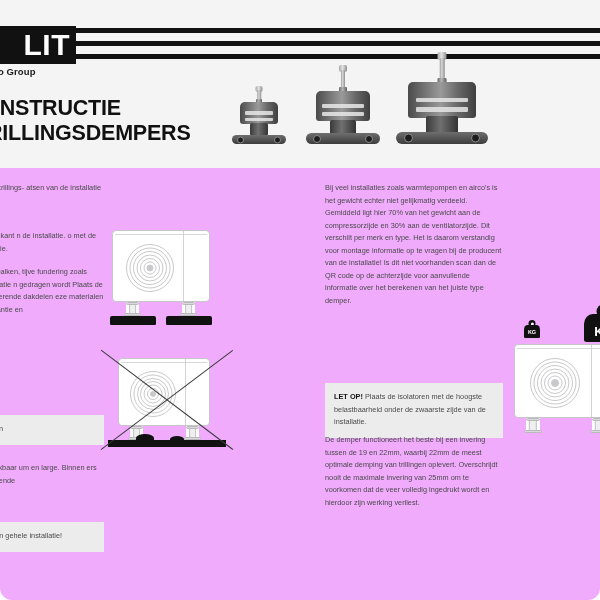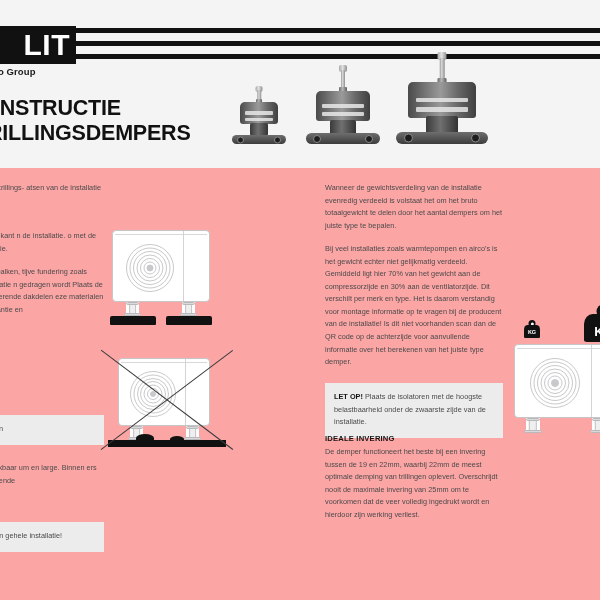--- a/index.html
+++ b/index.html
@@ -12,21 +12,22 @@
     overflow: hidden;
     background: #ffffff;
     font-family: "Liberation Sans", sans-serif;
     position: relative;
   }
 
   
   .sheet {
     position: absolute;
     inset: 0;
-    background: #fca5a5;
+    background: #f0abfc;
+    border-radius: 12px;
   }
 
   
   .header-band {
     position: absolute;
     left: 0;
     top: 0;
     width: 600px;
     height: 168px;
     background: #f4f4f5;
@@ -437,30 +438,28 @@
 
   <div style="position:absolute; left:-44px; top:462px; width:148px;">
     <p class="para">rs zijn beschikbaar um en large. Binnen ers voor verschillende</p>
   </div>
 
   <div class="callout" style="position:absolute; left:-44px; top:522px; width:148px;">
     <p class="para">empers van gehele installatie!</p>
   </div>
 
   <div class="col-right">
-    <p class="para">Wanneer de gewichtsverdeling van de installatie evenredig verdeeld is volstaat het om het bruto totaalgewicht te delen door het aantal dempers om het juiste type te bepalen.</p>
     <p class="para">Bij veel installaties zoals warmtepompen en airco's is het gewicht echter niet gelijkmatig verdeeld. Gemiddeld ligt hier 70% van het gewicht aan de compressorzijde en 30% aan de ventilatorzijde. Dit verschilt per merk en type. Het is daarom verstandig voor montage informatie op te vragen bij de producent van de installatie! Is dit niet voorhanden scan dan de QR code op de achterzijde voor aanvullende informatie over het berekenen van het juiste type demper.</p>
   </div>
 
   <div class="callout" style="position:absolute; left:325px; top:383px; width:178px;">
     <p class="para"><b>LET OP!</b><span> Plaats de isolatoren met de hoogste belastbaarheid onder de zwaarste zijde van de installatie.</span></p>
   </div>
 
   <div style="position:absolute; left:325px; top:434px; width:178px;">
-    <div class="heading">IDEALE INVERING</div>
     <p class="para">De demper functioneert het beste bij een invering tussen de 19 en 22mm, waarbij 22mm de meest optimale demping van trillingen oplevert. Overschrijdt nooit de maximale invering van 25mm om te voorkomen dat de veer volledig ingedrukt wordt en hierdoor zijn werking verliest.</p>
   </div>
 
   <div class="diagram" style="left:108px; top:228px; width:110px; height:102px;">
     <div class="unit" style="left:4px; top:2px; width:98px; height:72px;">
       <div class="top-lip"></div>
       <div class="divider" style="left:70px;"></div>
       <div class="fan" style="left:14px; top:14px; width:46px; height:46px;">
         <i style="width:46px;height:46px;"></i>
         <i style="width:39px;height:39px;"></i>

